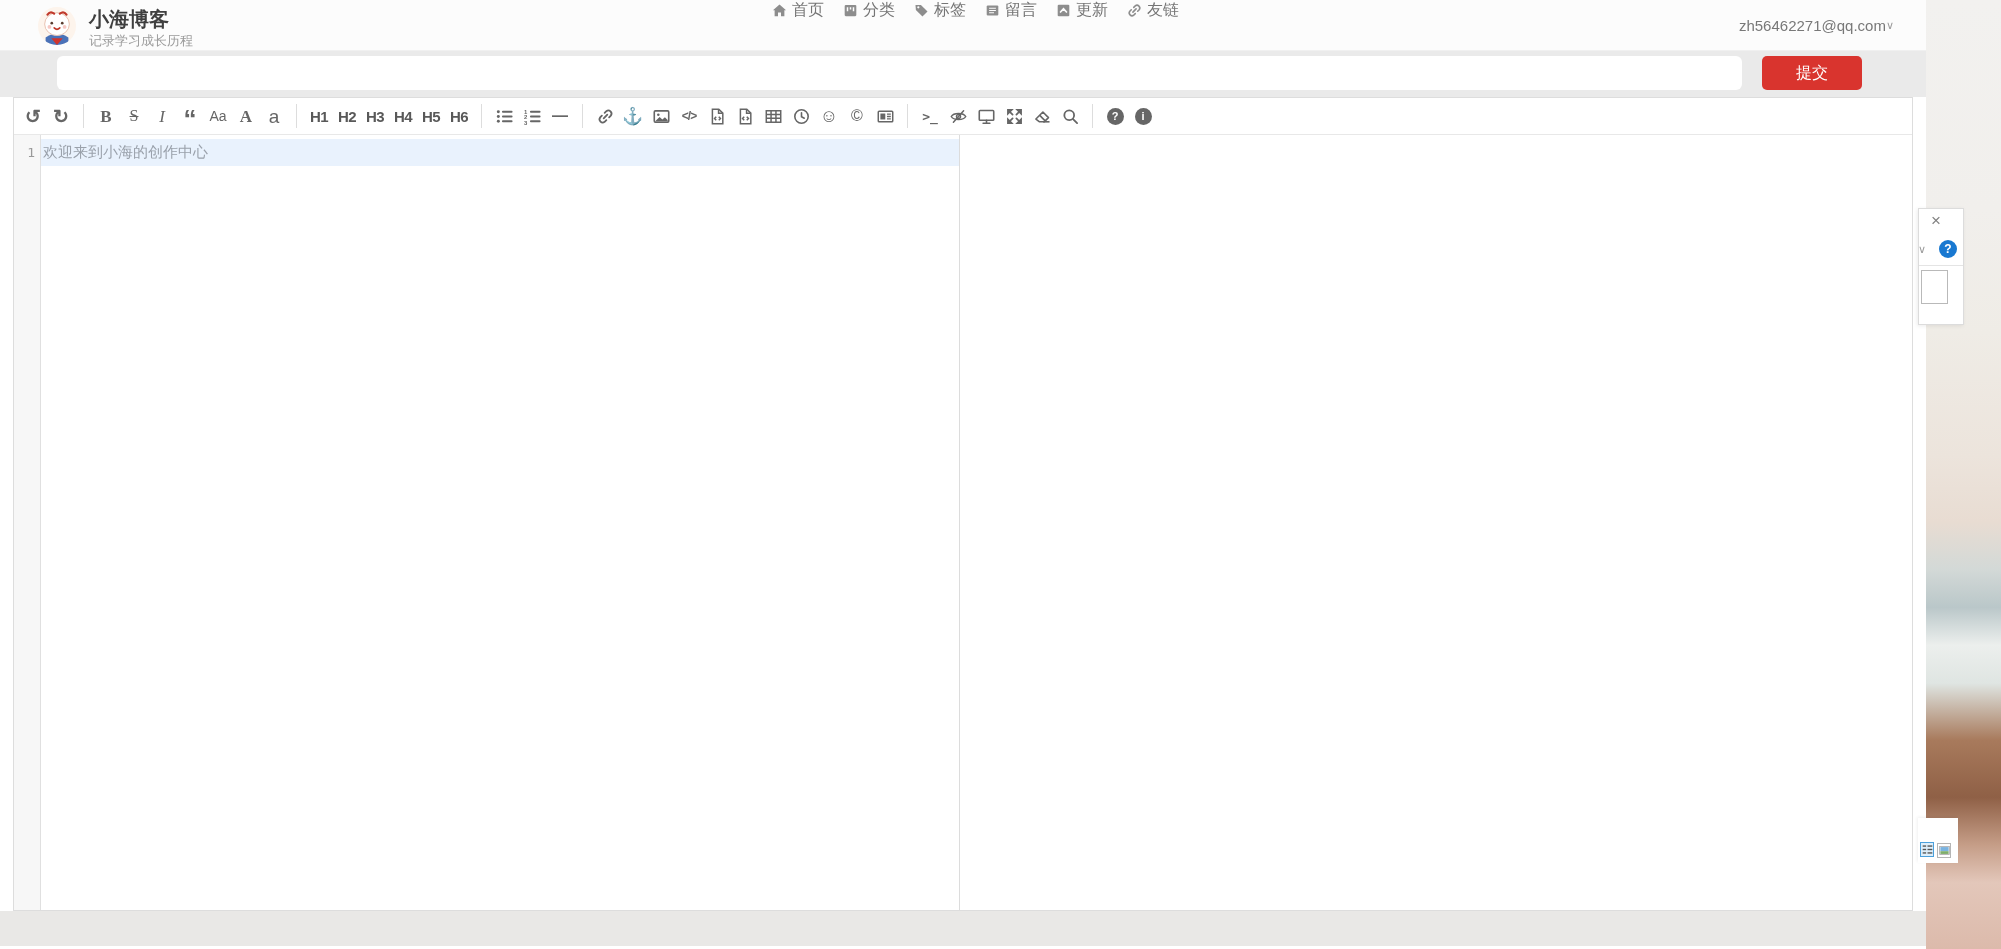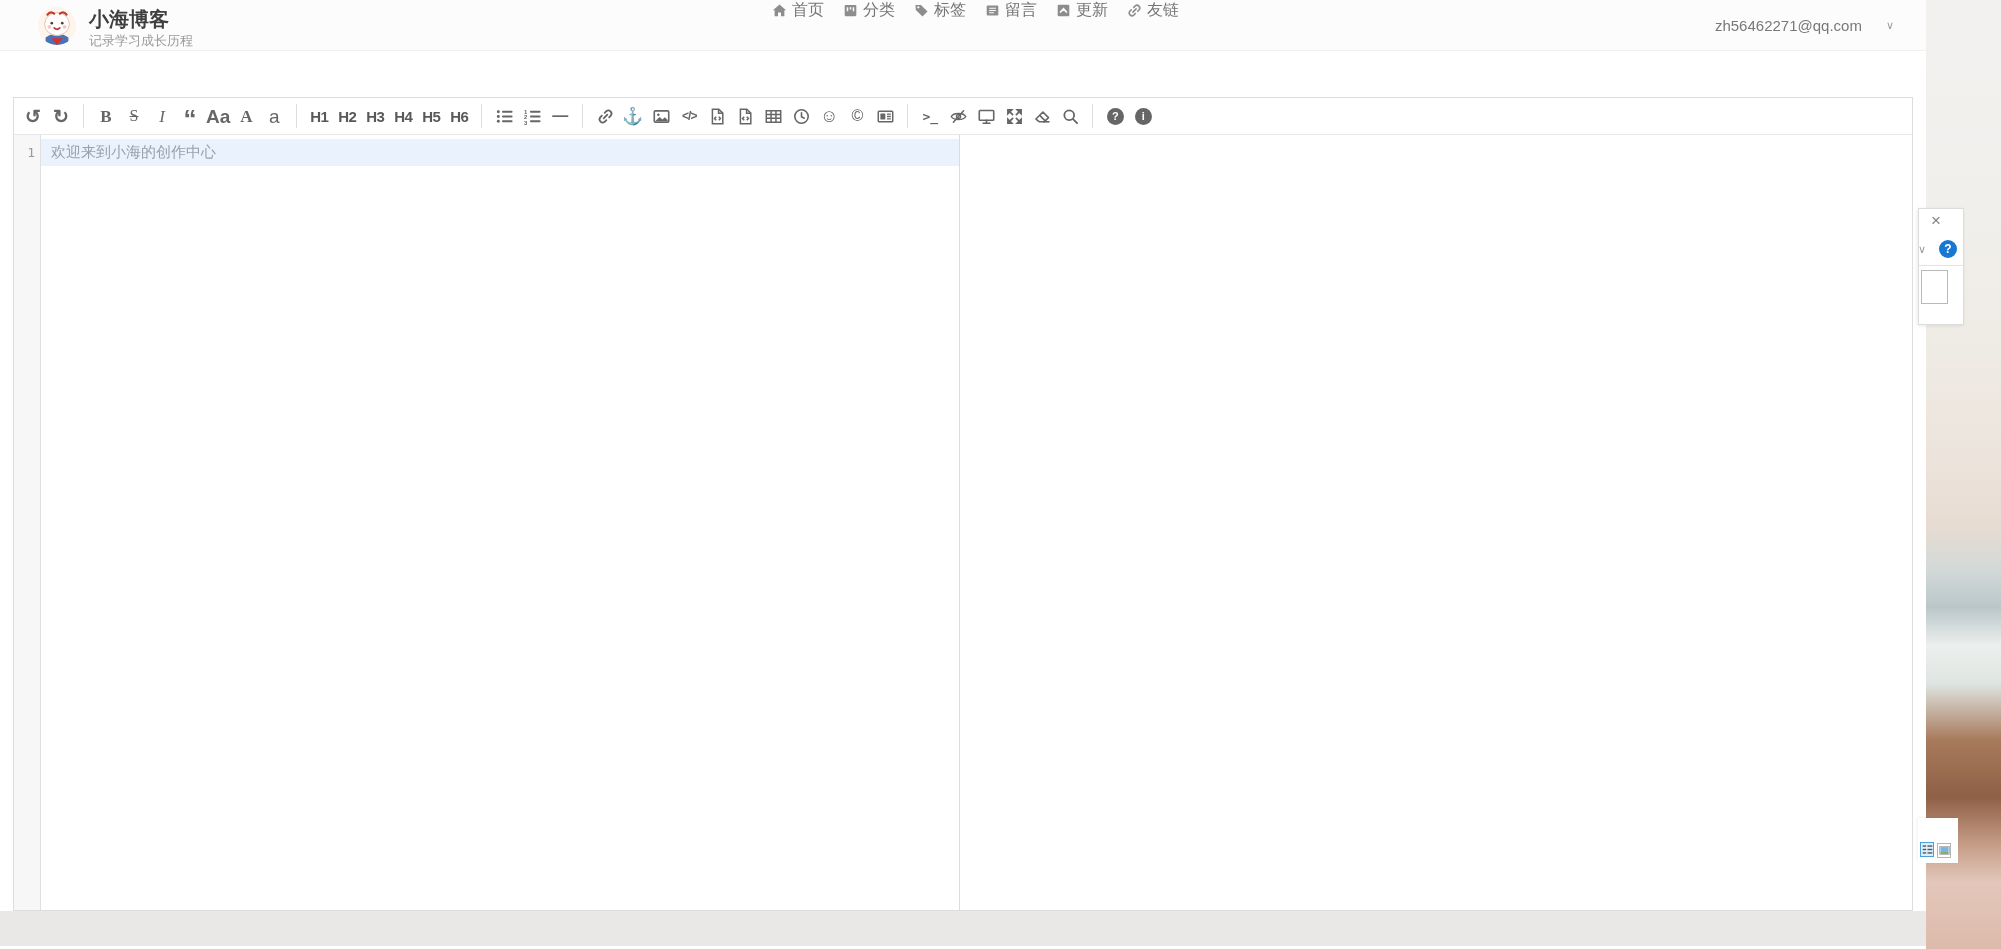--- a/index.html
+++ b/index.html
@@ -22,21 +22,21 @@
   .header { position:absolute; left:0; top:0; width:1926px; height:51px; background:#fcfcfc;
             border-bottom:1px solid #f0f0f0; }
   .avatar { position:absolute; left:38px; top:7px; width:38px; height:38px; border-radius:50%;
             overflow:hidden; background:#fdf6f0; }
   .site-title { position:absolute; left:89px; top:6px; font-size:20px; font-weight:700; color:#3f3f3f;text-align:right; }
   .site-subtitle { position:absolute; left:89px; top:32px; font-size:13px; color:#9b9b9b;text-align:right; }
   .main-nav { position:absolute; left:772px; top:0; height:51px; display:flex; align-items:flex-start; gap:19px; }
   .nav-item { display:flex; align-items:center; gap:5px; font-size:16px; color:#757575; cursor:pointer; white-space:nowrap; }
   .nav-ic { width:15px; height:15px; color:#8d8d8d; display:inline-flex; }
   .nav-ic svg { width:15px; height:15px; }
-  .user { position:absolute; right:32px; top:0; height:51px; display:flex; align-items:center; gap:24px;
+  .user { position:absolute; right:32px; top:0; height:51px; display:flex; align-items:center; gap:0;
           font-size:15px; color:#787878; cursor:pointer;text-align:center; }
   .user-caret { font-size:11px; color:#9a9a9a; }
 
   
   .title-row { position:absolute; left:0; top:51px; width:1926px; height:46px; background:#eaeaea; }
   .title-input { position:absolute; left:57px; top:5px; width:1685px; height:34px; border:none;
                  border-radius:6px; background:#fff; font-size:15px; padding:0 12px; outline:none; color:#333; }
   .submit-btn { position:absolute; left:1762px; top:5px; width:100px; height:34px; background:#d9342e;
                 color:#fff; border:none; border-radius:5px; font-size:16px; cursor:pointer;
                 font-family:"Liberation Sans",sans-serif; }
@@ -50,41 +50,41 @@
             font-family:"Liberation Sans",sans-serif; }
   .tb-ic { width:17px; height:17px; display:inline-flex; }
   .tb-ic svg { width:17px; height:17px; }
   .tb-sep { width:1px; height:24px; background:#ddd; margin:0 8px; flex:none; }
   .tb-glyph { font-size:16px; color:#666; line-height:1; }
   .tb-undo .tb-glyph,.tb-redo .tb-glyph { font-size:19px; font-weight:700; }
   .tb-bold .tb-glyph { font-family:"Liberation Serif",serif; font-weight:700; font-size:17px; }
   .tb-del .tb-glyph { font-family:"Liberation Serif",serif; text-decoration:line-through; font-size:16px; }
   .tb-italic .tb-glyph { font-family:"Liberation Serif",serif; font-style:italic; font-size:17px; }
   .tb-quote .tb-glyph { font-weight:900; font-size:26px; height:15px; line-height:20px; overflow:hidden; }
-  .tb-ucwords .tb-glyph { font-size:19px;font-weight:bold; }
+  .tb-ucwords .tb-glyph { font-size:14px; }
   .tb-uppercase .tb-glyph { font-family:"Liberation Serif",serif; font-size:17px; font-weight:600; }
   .tb-lowercase .tb-glyph { font-size:19px; }
   .tb-h1 .tb-glyph,.tb-h2 .tb-glyph,.tb-h3 .tb-glyph,.tb-h4 .tb-glyph,.tb-h5 .tb-glyph,.tb-h6 .tb-glyph
       { font-weight:700; font-size:15px; color:#595959; letter-spacing:-0.5px; }
   .tb-hr .tb-glyph { font-weight:700; }
   .tb-code .tb-glyph { font-size:12px; font-weight:700; letter-spacing:-1px; }
   .tb-goto-line .tb-glyph { font-family:"DejaVu Sans Mono",monospace; font-size:13px; font-weight:700; }
   .tb-emoji .tb-glyph { font-size:18px; }
   .tb-html-entities .tb-glyph { font-size:16px; }
   .tb-reference-link .tb-glyph { font-size:17px; }
   .tb-circle { background:#666; color:#fff !important; border-radius:50%; width:17px; height:17px;
                font-size:11px; font-weight:700; display:flex; align-items:center; justify-content:center; }
 
   .editor-body { display:flex; height:775px; }
   .cm-pane { width:946px; border-right:1px solid #dcdcdc; display:flex; background:#fff; }
   .gutter { width:27px; background:#f7f7f7; border-right:1px solid #e0e0e0; padding-top:4px; }
   .line-no { display:block; text-align:right; padding-right:5px; font-size:13px; color:#999;
              line-height:27px; font-family:"DejaVu Sans Mono",monospace; }
   .code { flex:1; padding-top:4px; cursor:text; }
-  .active-line { height:27px; background:#e9f2fd; display:flex; align-items:center; padding-left:10px; }
+  .active-line { height:27px; background:#e9f2fd; display:flex; align-items:center; padding-left:2px; }
   .code-text { font-size:15px; color:#9aa1ab; }
   .preview-pane { flex:1; background:#fff; }
 
   
   .footer { position:absolute; left:0; top:911px; width:1926px; height:35px; background:#e9e8e6; }
 
   
   .popup-top { position:absolute; left:1918px; top:208px; width:46px; height:117px; background:#fff;
                border:1px solid #dcdcdc; box-shadow:-1px 1px 4px rgba(0,0,0,.08); }
   .popup-close { position:absolute; left:12px; top:2px; font-size:17px; color:#828282; cursor:pointer; }
@@ -191,20 +191,24 @@
             <span>友链</span>
           </div>
         </nav>
 
       <div class="user">
         <span>zh56462271@qq.com</span>
         <span class="user-caret">∨</span>
       </div>
     </div>
 
+    <div class="title-row">
+      <input class="title-input" type="text" value="" style="">
+      <button class="submit-btn">提交</button>
+    </div>
 
     <div class="editor">
       <div class="toolbar">
           <button class="tb-btn tb-undo">
             <span class="tb-glyph">↺</span>
           </button>
           <button class="tb-btn tb-redo">
             <span class="tb-glyph">↻</span>
           </button>
           <span class="tb-sep"></span>

